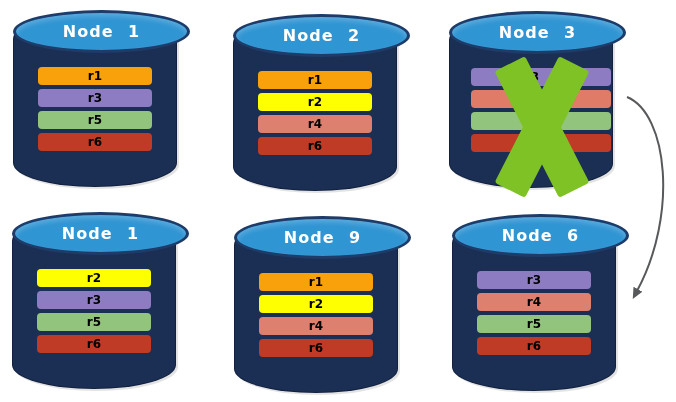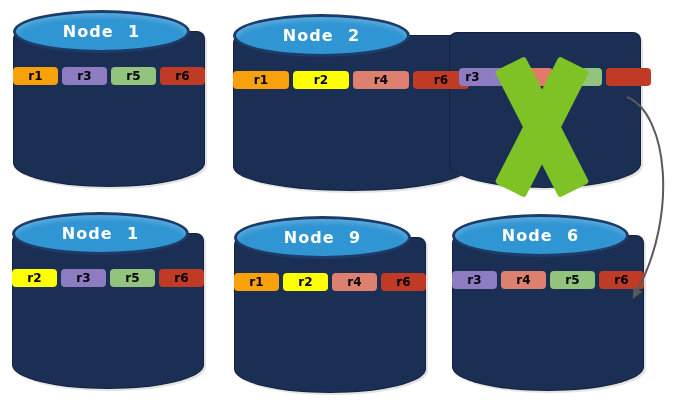--- a/index.html
+++ b/index.html
@@ -1,22 +1,22 @@
 <!DOCTYPE html>
 <html style="--page-bg: #FFFFFF; --cylinder-body: #1B2F54; --cylinder-top: #3095D3; --cylinder-border: #1E3C69; --title-color: #FFFFFF; --bar-label-color: #000000; --x-color: #7EC225; --arrow-color: #58595B;"><head>
 <meta charset="utf-8">
 <style>
   html,body { margin:0; padding:0; background:#fff; }
   .canvas {
     position:relative; width:676px; height:402px;
     background:var(--page-bg,#fff); overflow:hidden;
     font-family:"DejaVu Sans","Liberation Sans",sans-serif;
   }
-  .cyl { position:absolute; width:192px; height:177px; }
-  .pos1{left:13px; top:10px;}  .pos2{left:233px; top:14px;padding-left:44px;}  .pos3{left:449px; top:11px;}
+  .cyl { position:absolute; width:164px; height:177px; }
+  .pos1{left:13px; top:10px;}  .pos2{left:233px; top:14px;}  .pos3{left:449px; top:11px;}
   .pos4{left:12px; top:212px;} .pos5{left:234px; top:216px;} .pos6{left:452px; top:214px;}
 
   .cyl-body {
     position:absolute; left:0; right:0; top:21px; bottom:0;
     background:var(--cylinder-body);
     border:1px solid rgba(10,22,44,.55);
     border-radius:8px 8px 50% 50% / 8px 8px 24px 24px;
     box-shadow:2px 2px 0 rgba(128,128,128,.22);
   }
   .cyl-top {
@@ -28,21 +28,21 @@
     box-shadow:inset 0 3px 5px rgba(255,255,255,.22);
     display:flex; align-items:center; justify-content:center;
     z-index:2;
   }
   .cyl-title {
     color:var(--title-color); font-weight:bold; font-size:16px;
     letter-spacing:1px; word-spacing:8px; white-space:nowrap;
   }
   .bars {
     position:absolute; left:0; top:57px; width:100%;
-    display:flex; flex-direction:row; align-items:center; gap:4px;
+    display:flex; flex-direction:column; align-items:center; gap:4px;
     z-index:3;
   }
   .failed .bars { transform:translateX(10px); }
   .bar {
     width:114px; height:18px; border-radius:4px;
     display:flex; align-items:center; justify-content:center;
     font-size:12px; font-weight:bold; color:var(--bar-label-color);
     line-height:1;
   }
   .failed .bar { width:140px; }
@@ -102,20 +102,23 @@
           <span>r4</span>
         </div>
       <div class="bar" style="background-color: rgb(192, 59, 38);">
           <span>r6</span>
         </div>
     </div>
   </div>
 
   <div class="cyl pos3 failed">
     <div class="cyl-body"></div>
+    <div class="cyl-top">
+      <span class="cyl-title">Node 3</span>
+    </div>
     <div class="bars">
       <div class="bar" style="background-color: rgb(142, 124, 195);">
           <span>r3</span>
         </div>
       <div class="bar" style="background-color: rgb(224, 123, 103);">
           <span></span>
         </div>
       <div class="bar" style="background-color: rgb(147, 196, 125);">
           <span></span>
         </div>

